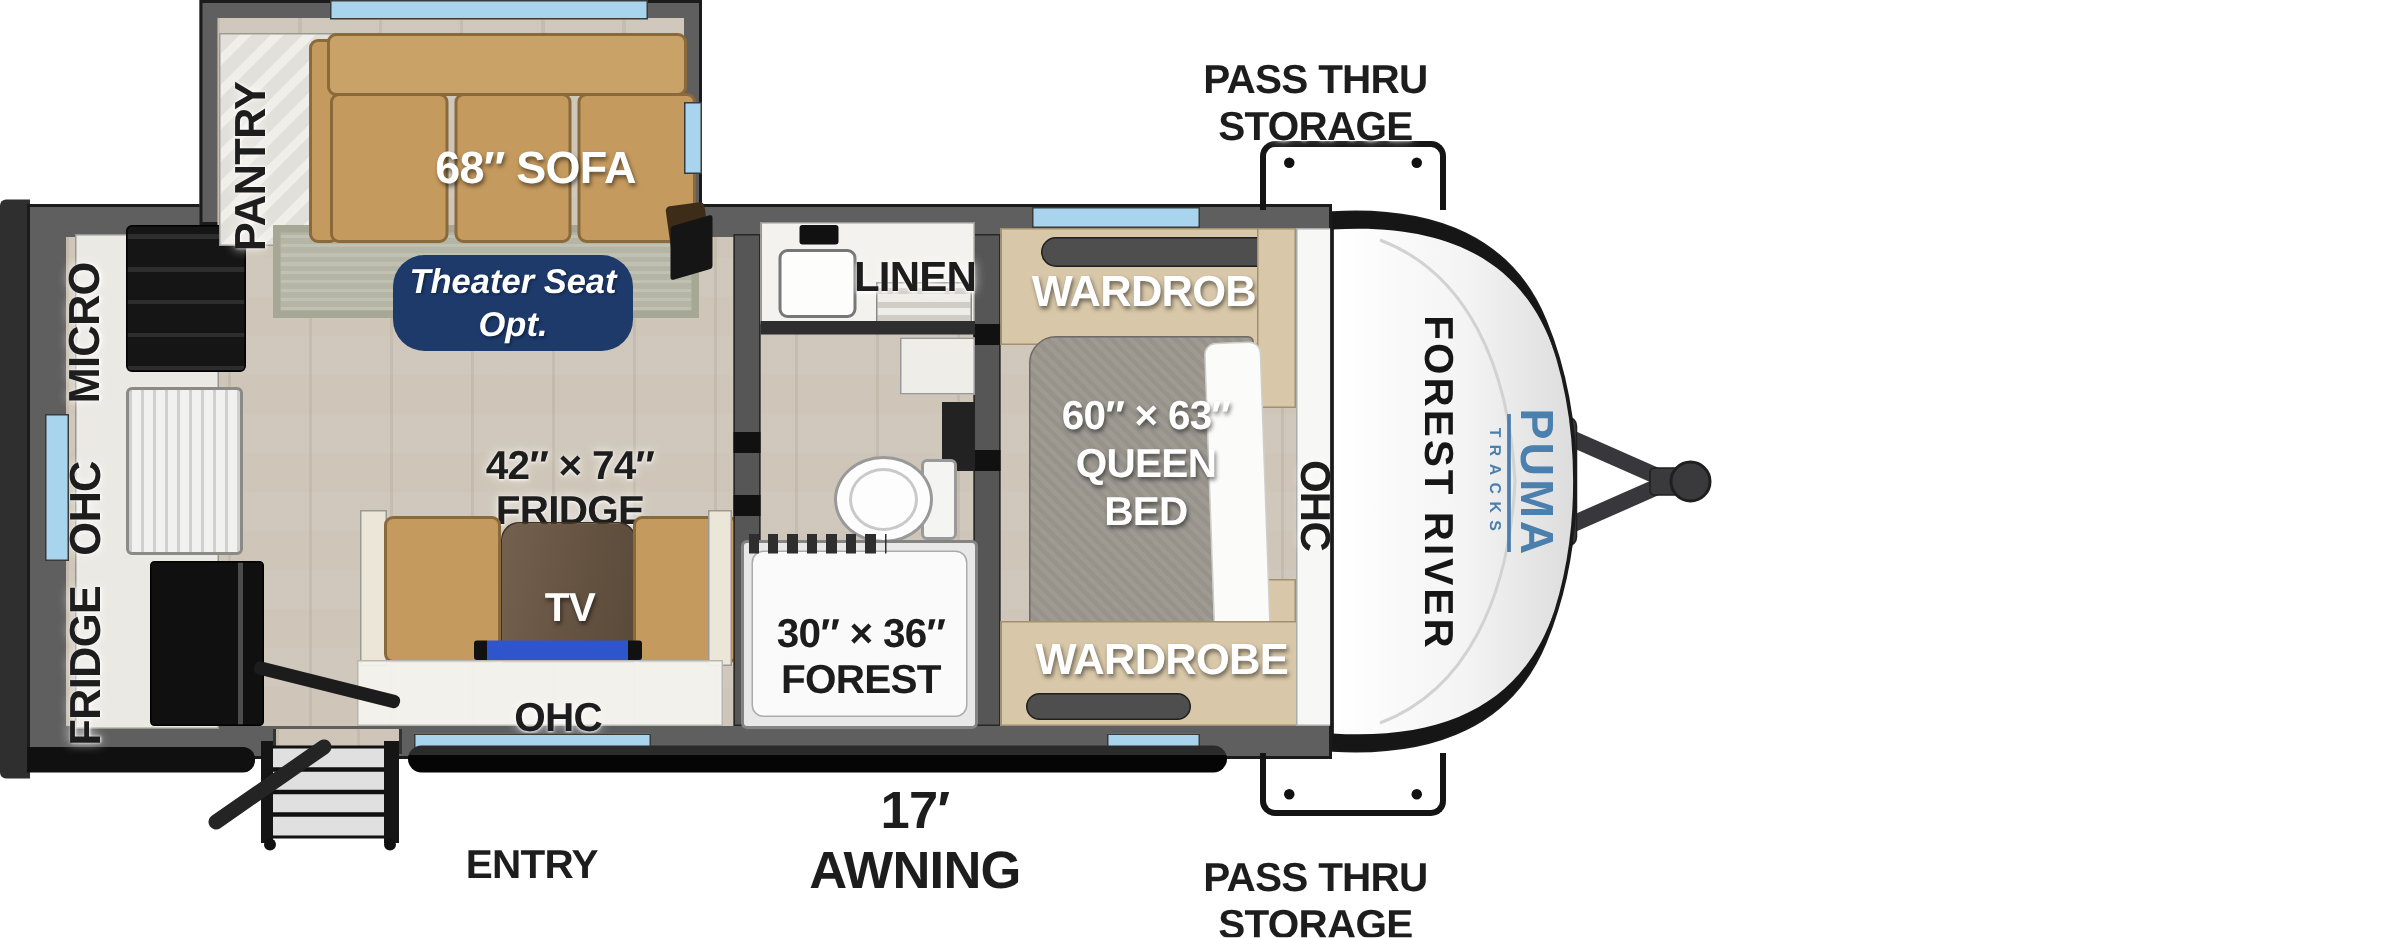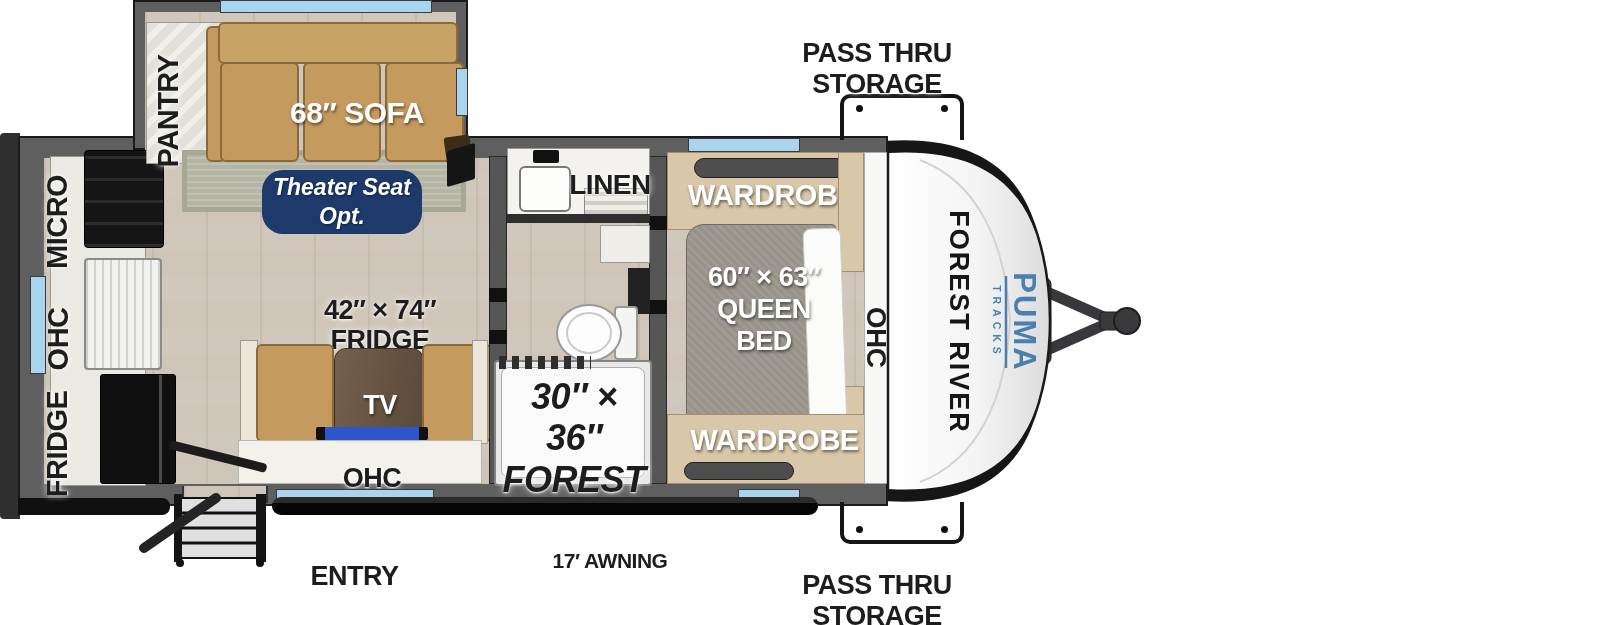--- a/index.html
+++ b/index.html
@@ -147,21 +147,21 @@
     </div>
 
   <div class="abs" style="left:614px;top:306px;width:24px;height:54px;background:#f4f4f2;border:2px solid #999;border-radius:4px;"></div>
   <div class="abs" style="left:556px;top:304px;width:66px;height:58px;background:#fdfdfd;border:2px solid #999;border-radius:50%;"></div>
   <div class="abs" style="left:566px;top:312px;width:46px;height:42px;border:2px solid #c9c9c9;border-radius:50%;"></div>
 
   <div class="abs" style="left:494px;top:360px;width:158px;height:126px;background:#e8e8e8;border:2px solid #848484;border-radius:4px;"></div>
   <div class="abs" style="left:501px;top:367px;width:144px;height:111px;background:#fafafa;border:1px solid #ababab;border-radius:8px;"></div>
   <div class="abs" style="left:499px;top:356px;width:92px;height:13px;
        background:repeating-linear-gradient(90deg,#2e2e2e 0 7px,rgba(0,0,0,0) 7px 13px);"></div>
-  <div class="abs center lbl-dark" style="left:500px;top:386px;width:148px;height:72px;flex-direction:column;font-size:36px;line-height:1.15;font-style:italic;">
+  <div class="abs center lbl-dark" style="left:500px;top:386px;width:148px;height:72px;flex-direction:column;font-size:27px;line-height:1.15;">
     <span>30″ × 36″</span>
     <span>FOREST</span>
   </div>
 
   <div class="abs cab" style="left:667px;top:152px;width:210px;height:78px;"></div>
   <div class="abs rod" style="left:694px;top:158px;width:170px;height:20px;"></div>
   <div class="abs center lbl-white" style="left:677px;top:176px;width:190px;height:38px;font-size:29px;">
     <span>WARDROBE</span>
     </div>
 
@@ -238,17 +238,17 @@
       <div class="dot" style="right:12px;bottom:7px;"></div>
   </div>
   <div class="abs center lbl-dark" style="left:782px;top:550px;width:190px;height:70px;flex-direction:column;font-size:27px;">
     <span>PASS THRU</span>
     <span>STORAGE</span>
   </div>
 
   <div class="abs center lbl-dark" style="left:252px;top:528px;width:205px;height:64px;flex-direction:column;font-size:27px;">
     <span>ENTRY</span>
   </div>
-  <div class="abs center lbl-dark" style="left:520px;top:528px;width:180px;height:34px;font-size:21px;">
+  <div class="abs center lbl-dark" style="left:520px;top:528px;width:180px;height:34px;font-size:35px;">
     <span>17′ AWNING</span>
   </div>
 
 </div>
 
 </body></html>

